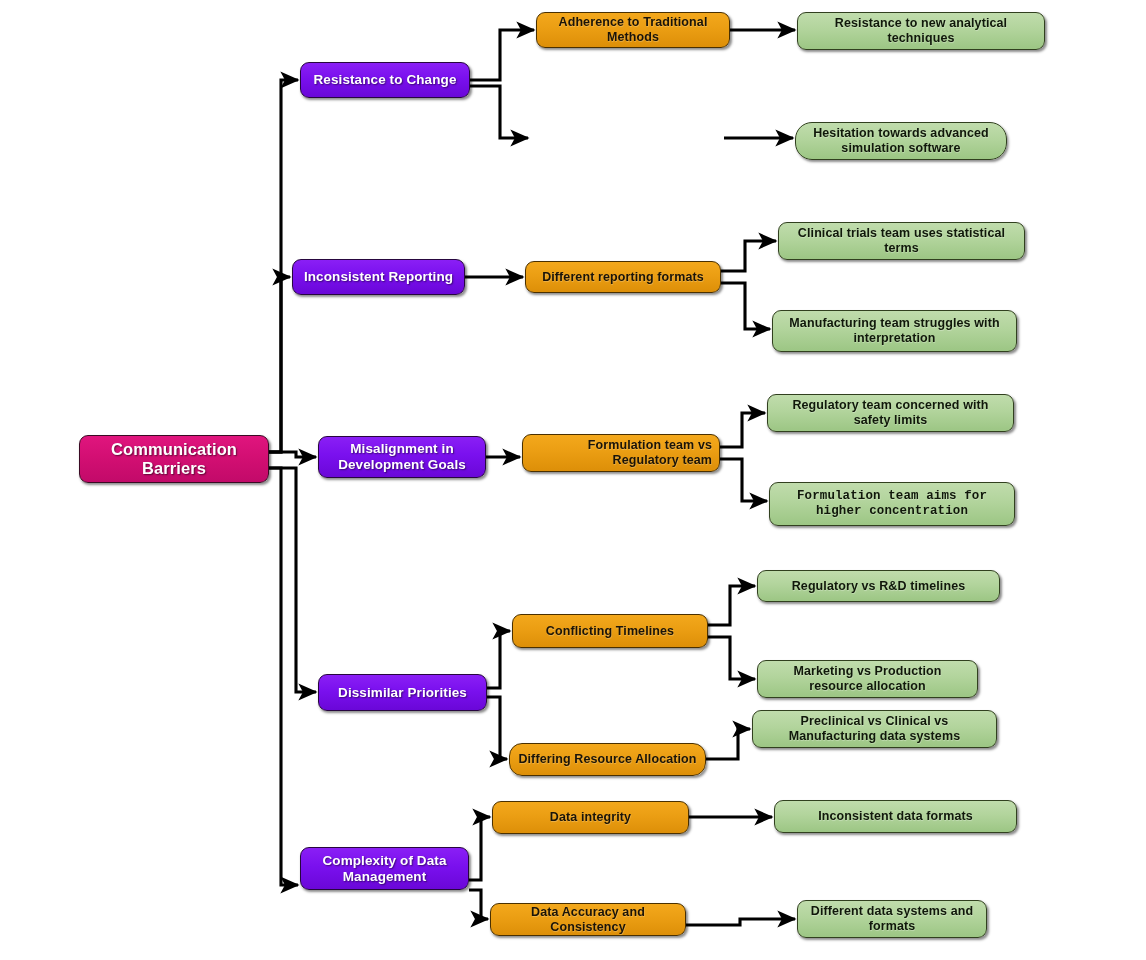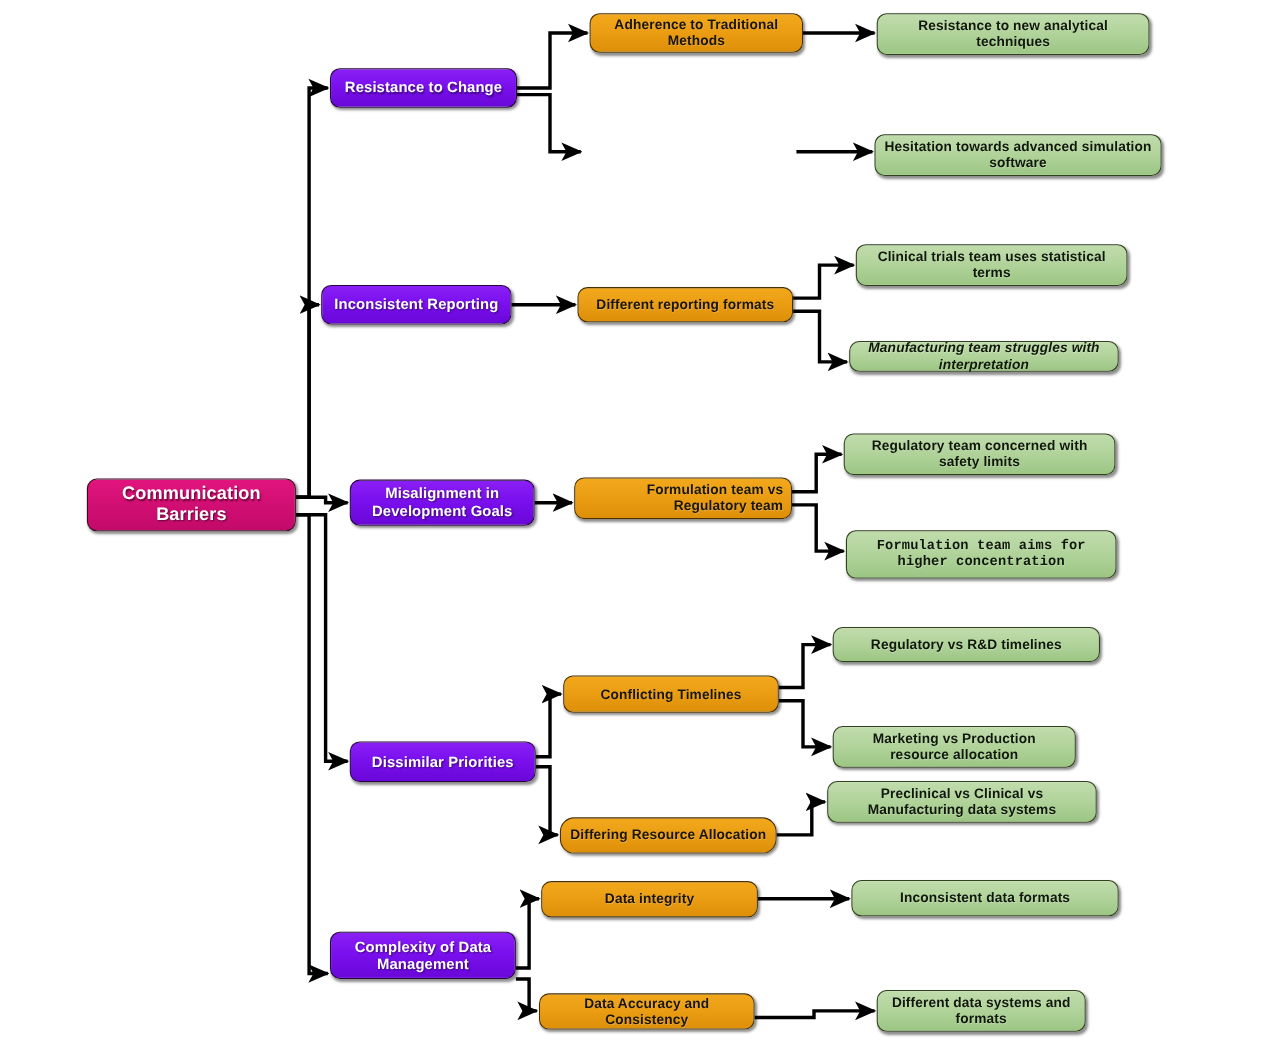--- a/index.html
+++ b/index.html
@@ -128,34 +128,34 @@
 
   <div class="node lvl-1" style="left:300px;top:62px;width:170px;height:36px;">
     <span>Resistance to Change</span>
   </div>
   <div class="node lvl-2" style="left:536px;top:12px;width:194px;height:36px;">
     <span>Adherence to Traditional Methods</span>
   </div>
   <div class="node lvl-3" style="left:797px;top:12px;width:248px;height:38px;">
     <span>Resistance to new analytical techniques</span>
   </div>
-  <div class="node lvl-3" style="left:795px;top:122px;width:261px;height:38px;">
+  <div class="node lvl-3" style="left:795px;top:122px;width:212px;height:38px;border-radius:17px;">
     <span>Hesitation towards advanced simulation software</span>
   </div>
 
   <div class="node lvl-1" style="left:292px;top:259px;width:173px;height:36px;">
     <span>Inconsistent Reporting</span>
   </div>
   <div class="node lvl-2" style="left:525px;top:261px;width:196px;height:32px;">
     <span>Different reporting formats</span>
   </div>
   <div class="node lvl-3" style="left:778px;top:222px;width:247px;height:38px;">
     <span>Clinical trials team uses statistical terms</span>
   </div>
-  <div class="node lvl-3" style="left:772px;top:310px;width:245px;height:28px;font-style:italic;">
+  <div class="node lvl-3" style="left:772px;top:310px;width:245px;height:42px;">
     <span>Manufacturing team struggles with interpretation</span>
   </div>
 
   <div class="node lvl-1" style="left:318px;top:436px;width:168px;height:42px;">
     <span>Misalignment in Development Goals</span>
   </div>
   <div class="node lvl-2" style="left:522px;top:434px;width:198px;height:38px;text-align:right;">
     <span>Formulation team vs Regulatory team</span>
   </div>
   <div class="node lvl-3" style="left:767px;top:394px;width:247px;height:38px;">

